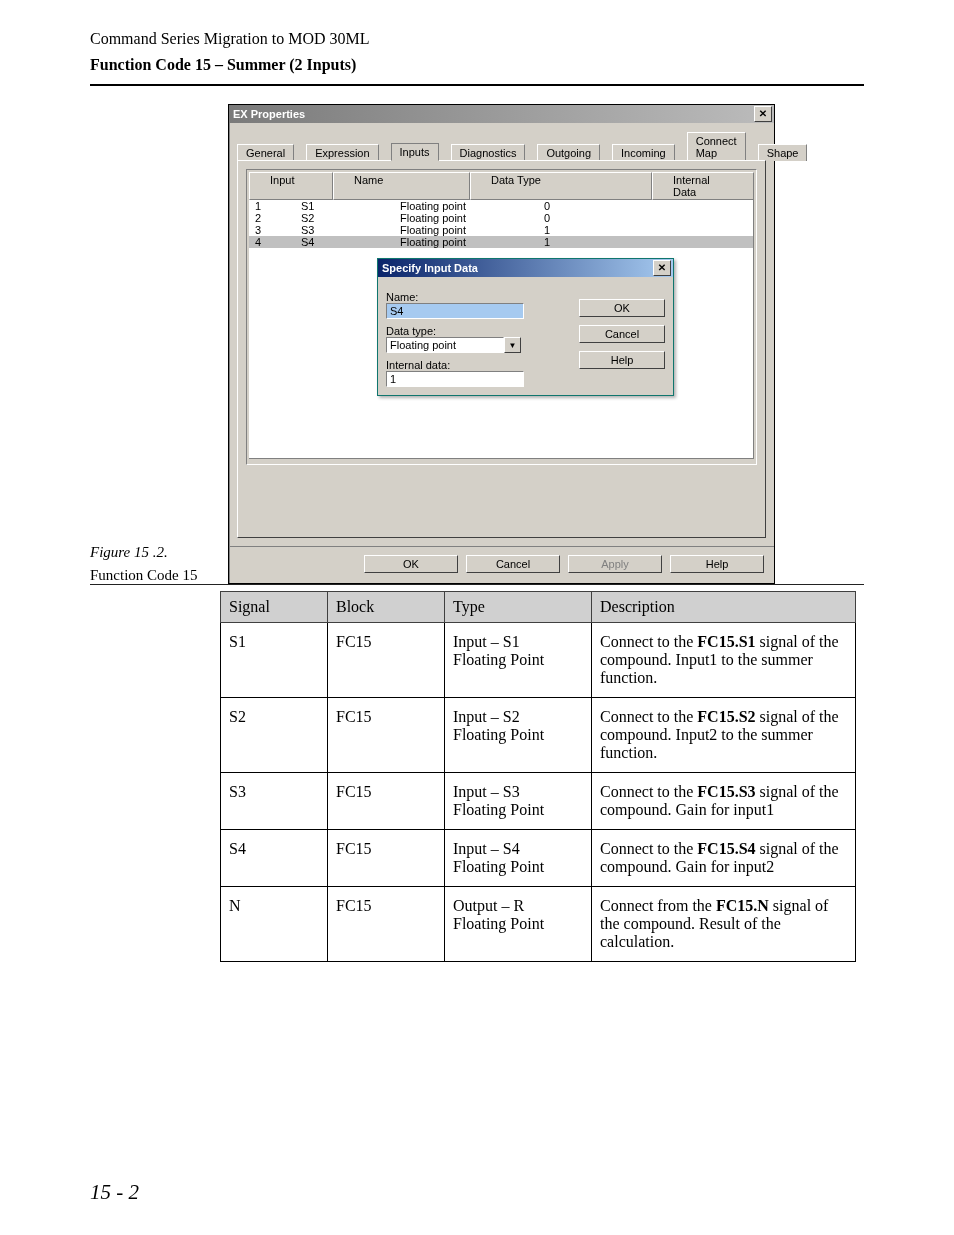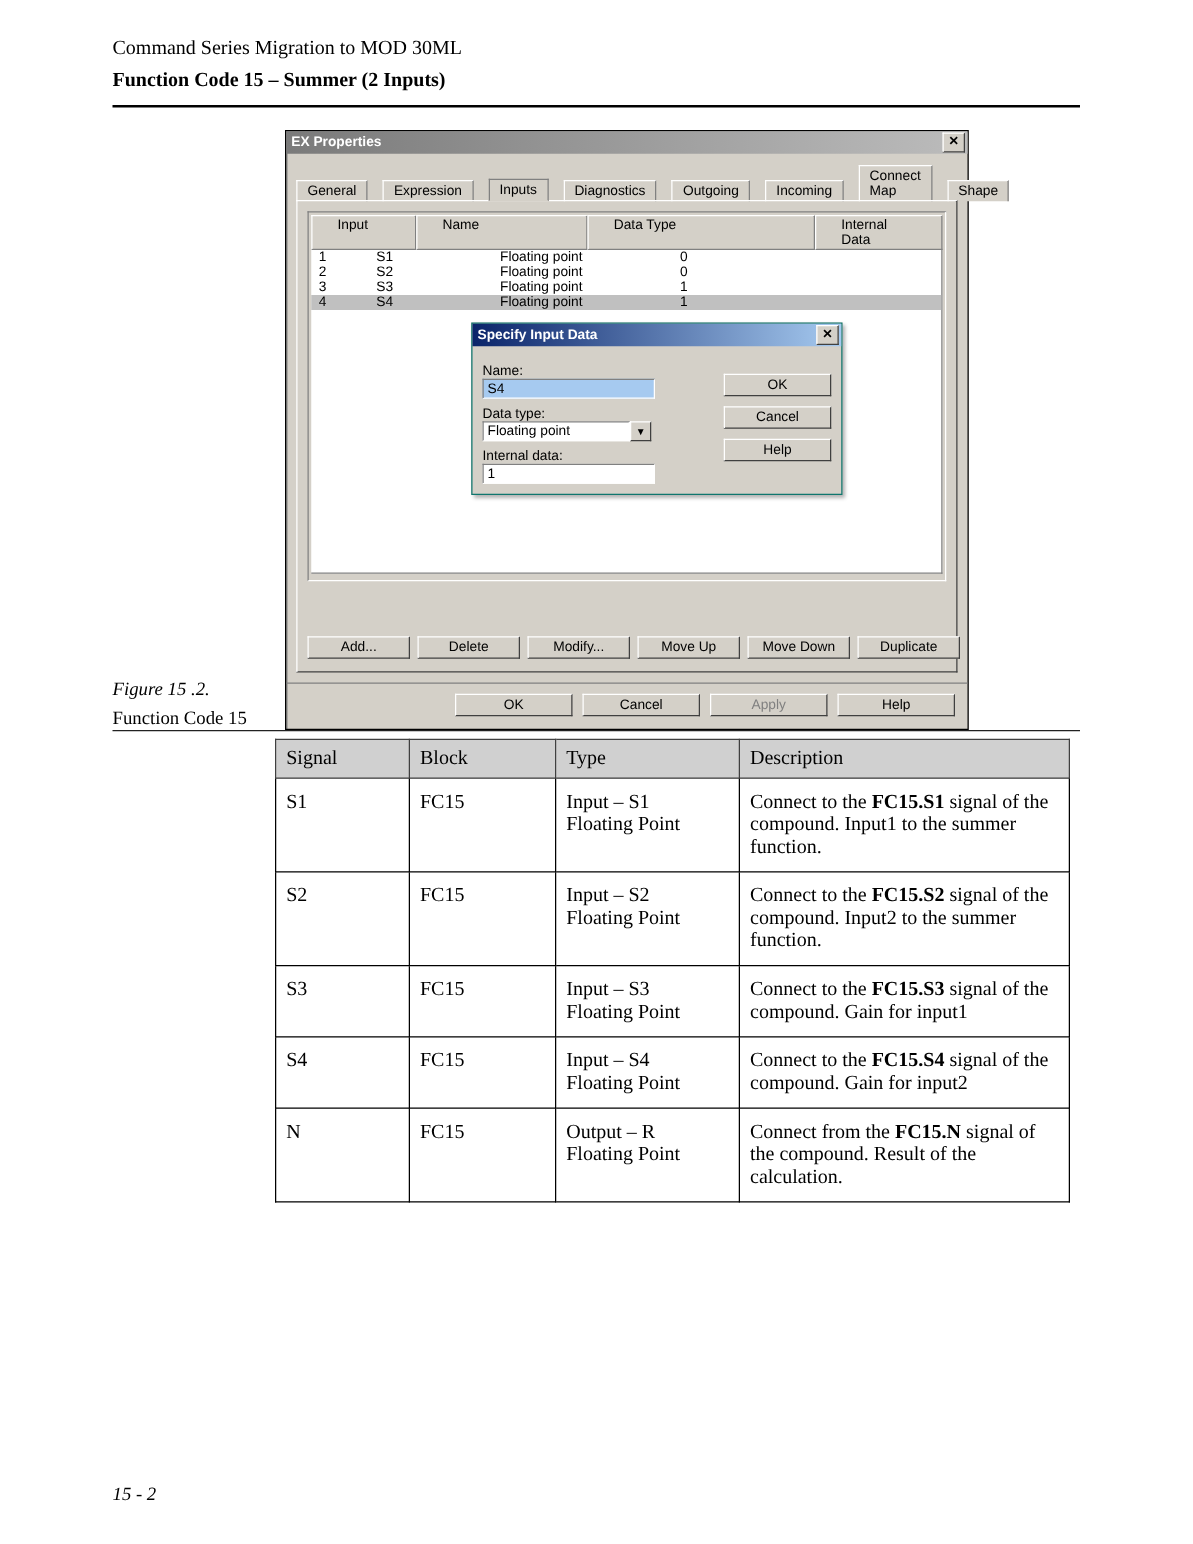--- a/index.html
+++ b/index.html
@@ -54,21 +54,21 @@
   .combo .drop{width:15px;background:#d4d0c8;border:1px solid #fff;border-right-color:#404040;border-bottom-color:#404040;display:flex;align-items:center;justify-content:center;font-size:8px}
   .inner-btns{display:flex;flex-direction:column;gap:8px;margin-top:14px}
   .inner-btns .btn{min-width:64px}
   
   .io-title{font-style:italic;font-weight:bold;font-size:22px;margin-top:26px;color:#222}
   .io-hr{border-top:1.5px solid #222;margin-bottom:6px}
   .io-wrap{margin-left:130px}
   .io-table{border-collapse:collapse;width:636px;font-size:16px}
   .io-table th{background:#d0d0d0;border:1px solid #404040;text-align:left;font-weight:normal;padding:6px 8px}
   .io-table td{border:1px solid #000;padding:10px 8px;vertical-align:top}
-  .page-num{position:absolute;left:90px;bottom:30px;font-style:italic;font-size:15px}
+  .page-num{position:absolute;left:90px;bottom:30px;font-style:italic;font-size:21px}
 </style>
 </head>
 <body>
 
 <div class="page">
   <div class="doc-header">Command Series Migration to MOD 30ML</div>
   <div class="section-title">Function Code 15 – Summer (2 Inputs)</div>
   <div class="hr"></div>
 
   <div class="fig-row">
@@ -148,28 +148,20 @@
               </div>
               <div class="inner-btns">
                 <div class="btn">OK</div>
                 <div class="btn">Cancel</div>
                 <div class="btn">Help</div>
               </div>
             </div>
           </div>
         </div>
 
-        <div class="btnrow" id="rowbtns">
-            <div class="btn">Add...</div>
-            <div class="btn">Delete</div>
-            <div class="btn">Modify...</div>
-            <div class="btn">Move Up</div>
-            <div class="btn">Move Down</div>
-            <div class="btn">Duplicate</div>
-          </div>
       </div>
 
       <div class="mainbtns">
         <div class="btn">OK</div>
         <div class="btn">Cancel</div>
         <div class="btn disabled">Apply</div>
         <div class="btn">Help</div>
       </div>
     </div>
   </div>

